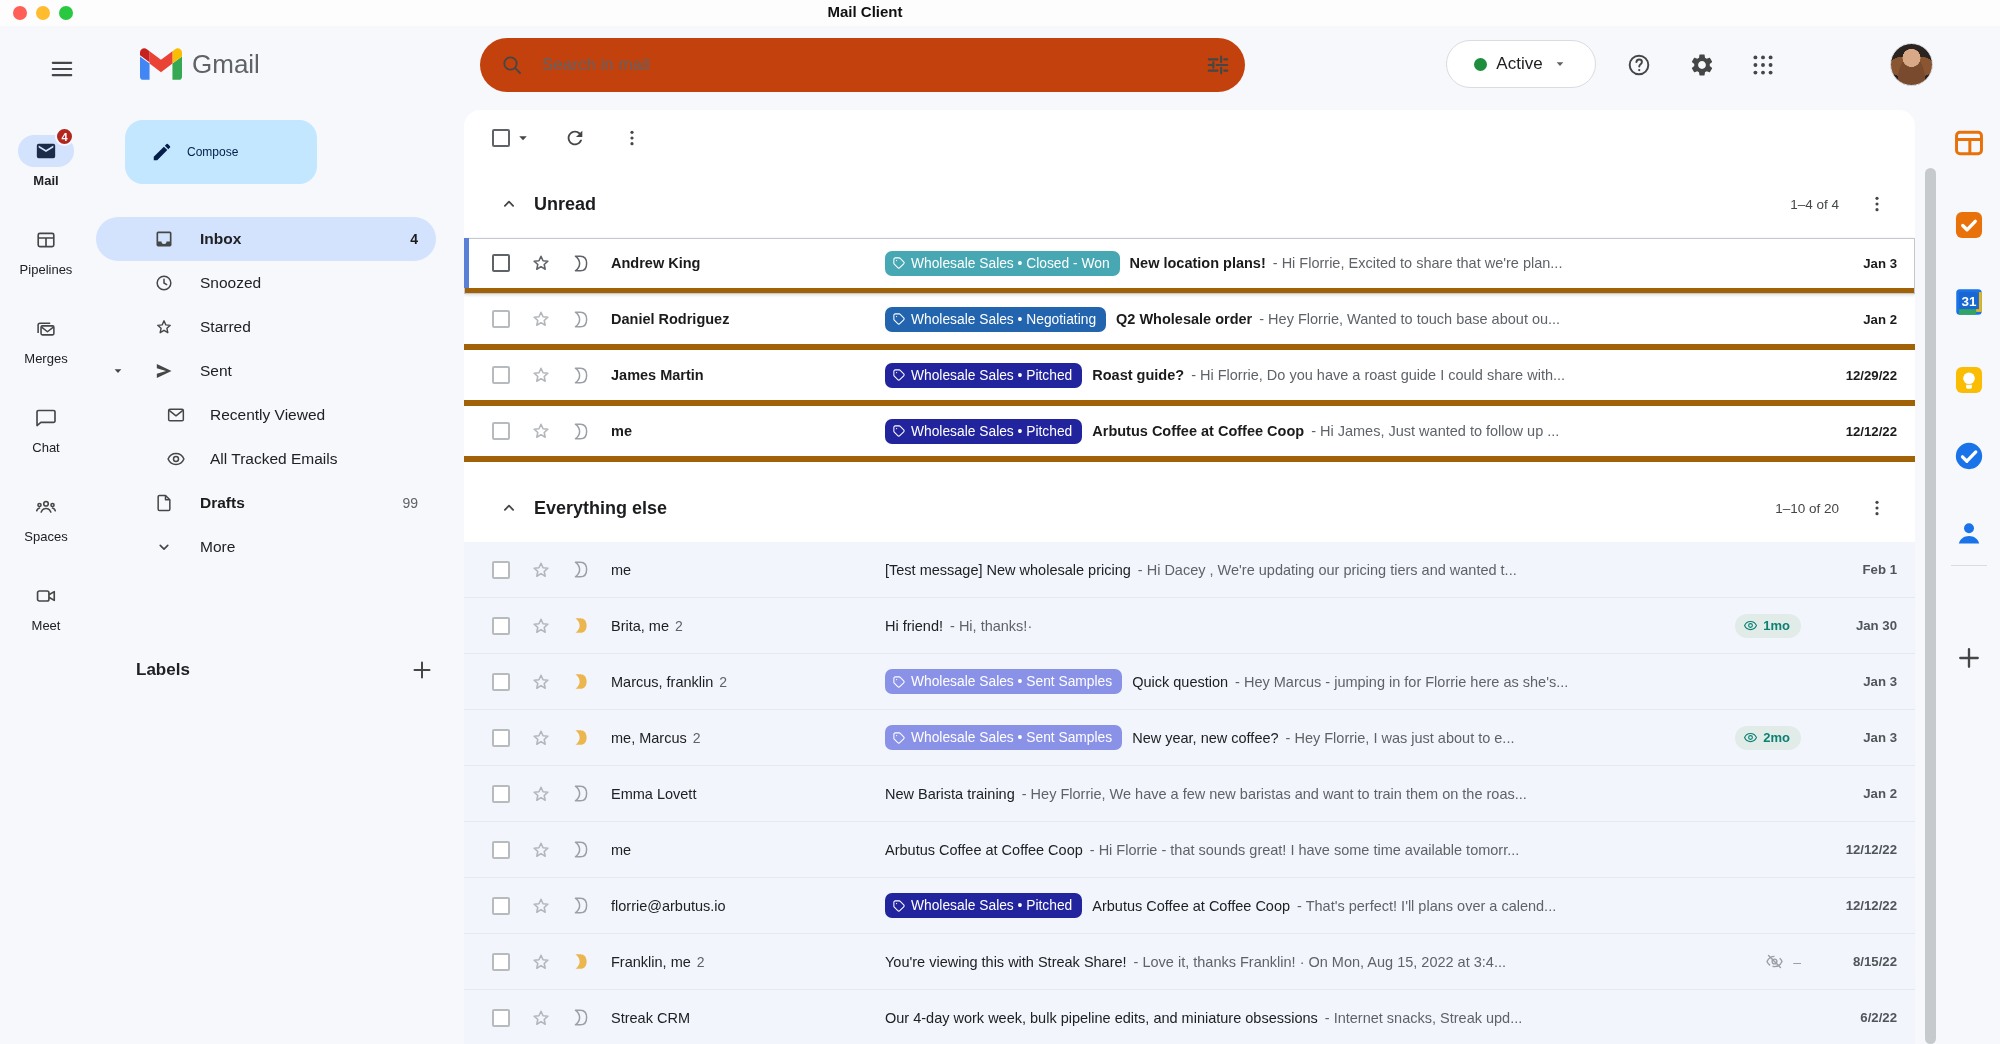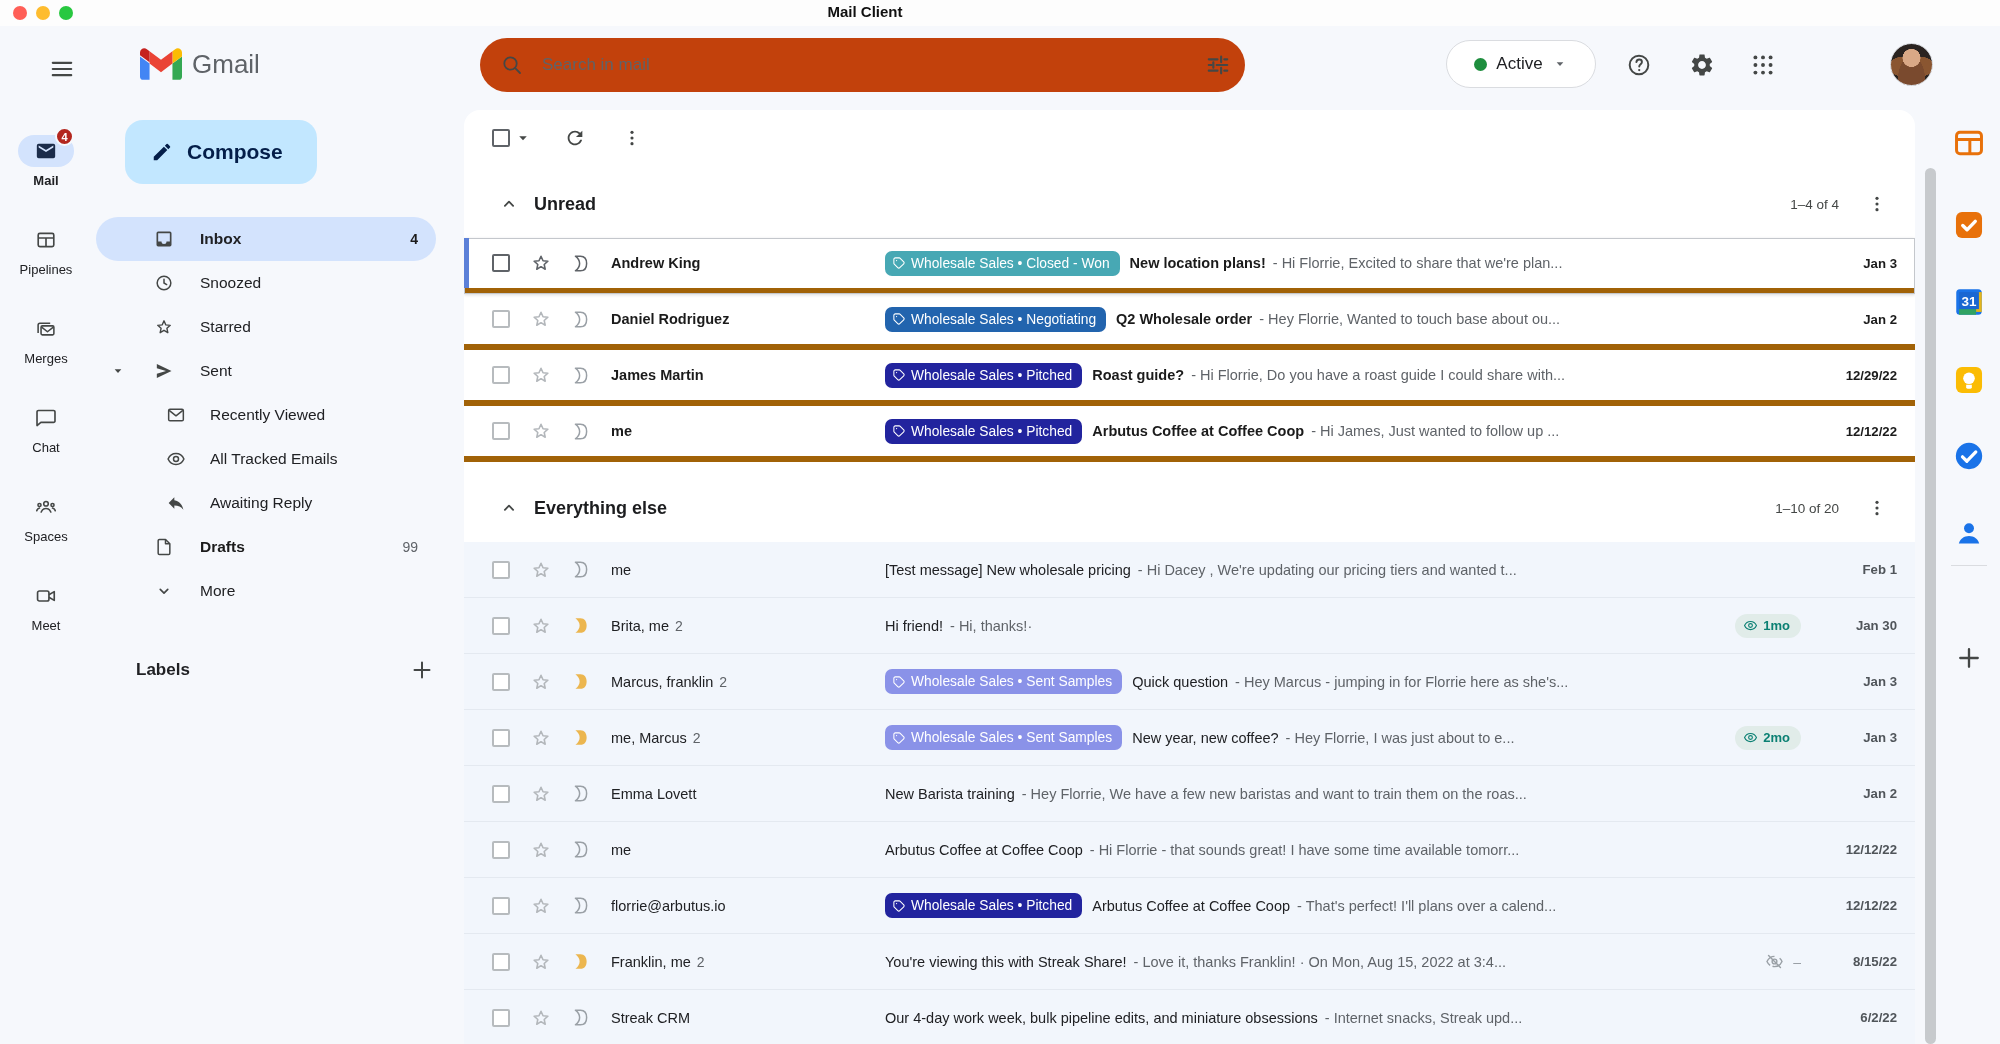--- a/index.html
+++ b/index.html
@@ -59,21 +59,21 @@
     border:2px solid #f6f8fc; border-radius:10px; color:#fff; font-size:11px; font-weight:700;
     display:flex; align-items:center; justify-content:center; }
   .rail-label { margin-top:6px; font-size:13px; color:#202124; }
   .rail-item.active .rail-label { font-weight:700; }
 
   
   .sidebar { position:absolute; left:92px; top:110px; width:372px; bottom:0; }
   .compose { position:absolute; left:33px; top:10px; width:192px; height:64px; background:#c2e7ff;
     border-radius:18px; display:flex; align-items:center; padding-left:26px; gap:14px; cursor:pointer; }
   .compose svg { width:22px; height:22px; color:#041e49; }
-  .compose-label { font-size:21px; font-weight:700; color:#041e49; }
+  .compose-label { font-size:12px; font-weight:400; color:#041e49; }
   .side-list { position:absolute; top:107px; left:4px; right:28px; }
   .side-item { height:44px; border-radius:22px; display:flex; align-items:center; position:relative; cursor:pointer; }
   .side-item.active { background:#d3e3fd; }
   .expander { position:absolute; left:14px; width:16px; height:16px; color:#444746; }
   .side-icon { margin-left:58px; width:20px; height:20px; color:#444746; flex:none; }
   .side-item.indent .side-icon { margin-left:70px; }
   .side-label { margin-left:26px; font-size:15.5px; color:#202124; white-space:nowrap; }
   .side-item.indent .side-label { margin-left:24px; }
   .side-item.bold .side-label { font-weight:700; color:#1b1b1b; }
   .side-item.active .side-label { font-weight:700; }
@@ -467,28 +467,20 @@
 
   <div class="side-item indent">
 
     <svg class="side-icon">
           <use href="#i-eye"></use>
         </svg>
     <span class="side-label">All Tracked Emails</span>
 
   </div>
 
-  <div class="side-item indent">
-
-    <svg class="side-icon">
-          <use href="#i-reply"></use>
-        </svg>
-    <span class="side-label">Awaiting Reply</span>
-
-  </div>
 
   <div class="side-item bold">
 
     <svg class="side-icon">
           <use href="#i-draft"></use>
         </svg>
     <span class="side-label">Drafts</span>
     <span class="side-count">99</span>
   </div>
 

